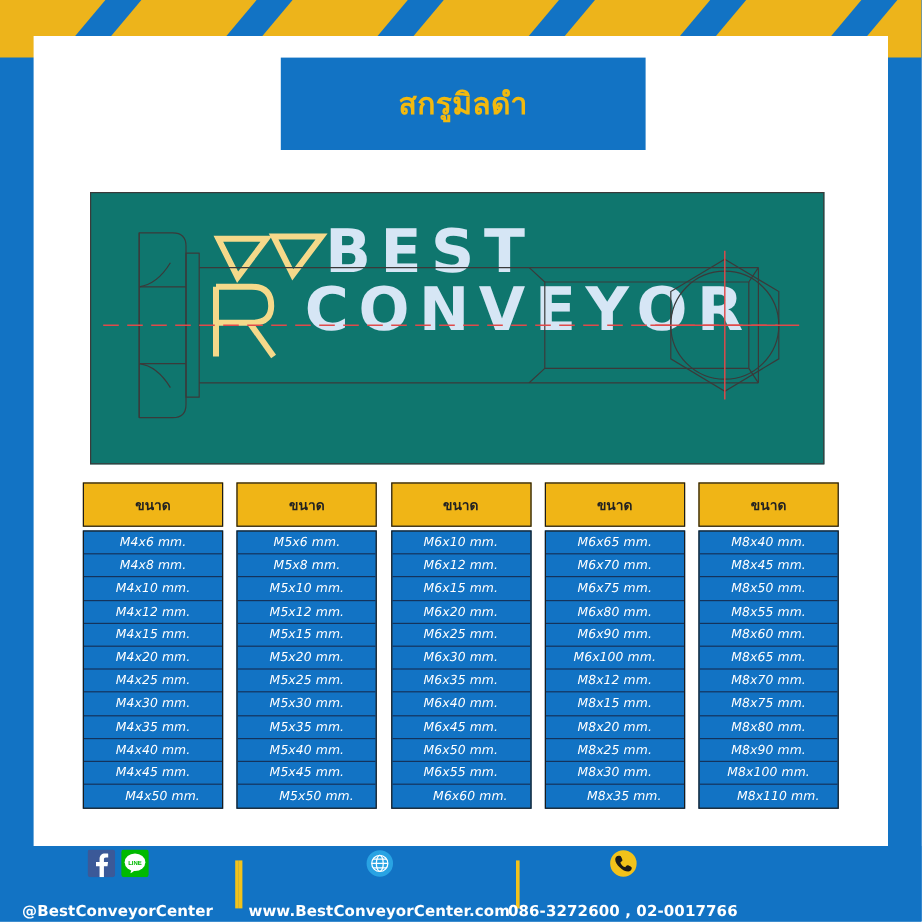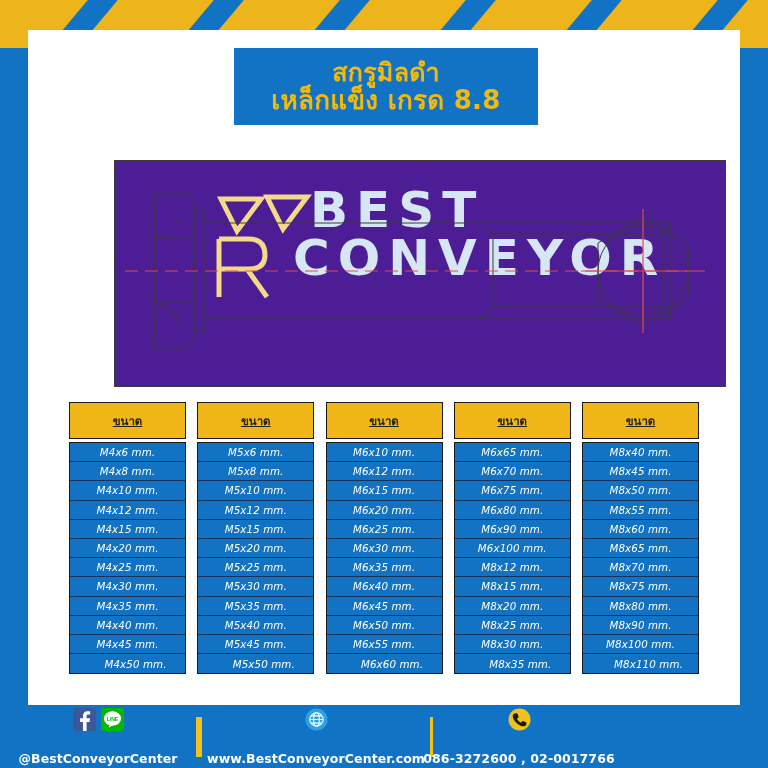--- a/index.html
+++ b/index.html
@@ -46,23 +46,22 @@
     letter-spacing:.3px;
     white-space:nowrap;
   }
   .title-line.l2{font-size:26px;}
 
   
   .draw-frame{
     position:absolute;left:47px;top:130px;
     width:610px;height:225px;
     border:1.5px solid #3a3a3a;
-    background:#4c1d95;
+    background:#0f766e;
     overflow:hidden;
-    margin-left:39px;
   }
   .watermark{
     position:absolute;left:0;top:0;width:610px;height:225px;
     pointer-events:none;
   }
   .wm-text{
     position:absolute;
     font-weight:bold;
     color:#D6E6F5;
     letter-spacing:8px;
@@ -85,21 +84,20 @@
   }
   .col{width:117px;display:flex;flex-direction:column;}
   .col-head{
     height:37px;
     background:#F0B516;
     border:1.5px solid #1a1a1a;
     display:flex;align-items:center;justify-content:center;
     font-size:11.5px;font-weight:bold;color:#222;
     box-sizing:border-box;
     margin-bottom:3px;
-    text-decoration:underline;
   }
   .col-body{
     border:1.5px solid #1a1a1a;
     box-sizing:border-box;
     background:#1273C4;
   }
   .cell{
     height:19.2px;
     display:flex;align-items:center;justify-content:center;
     font-size:10.3px;color:#FFFFFF;
@@ -145,21 +143,20 @@
     <div class="stripe" style="left:348px;"></div>
     <div class="stripe" style="left:474px;"></div>
     <div class="stripe" style="left:600px;"></div>
     <div class="stripe" style="left:726px;"></div>
   </div>
 
   <div class="sheet">
 
     <div class="title-banner">
       <div class="title-line l1">สกรูมิลดำ</div>
-      <div class="title-line l2">เหล็กแข็ง เกรด 8.8</div>
     </div>
 
     <div class="draw-frame">
 
       <div class="watermark">
         <svg class="wm-logo" viewBox="0 0 120 150">
           <g stroke="#F5D98A" stroke-width="5" fill="none">
             <path d="M18 30 L58 30 L34 62 Z"></path>
             <path d="M64 28 L104 28 L80 60 Z"></path>
             <path d="M16 70 L16 128"></path>

